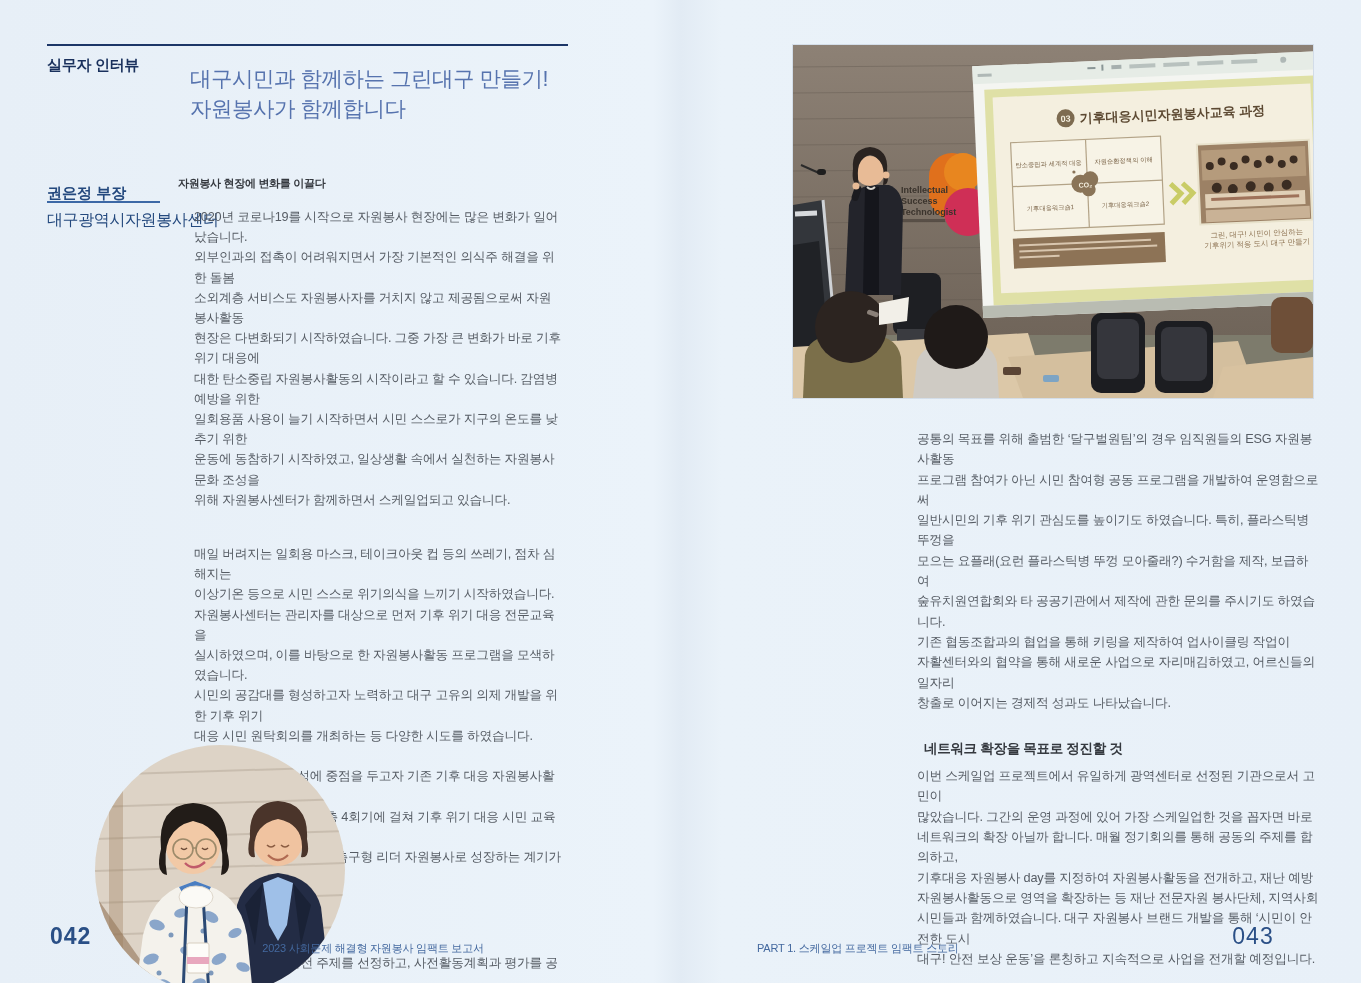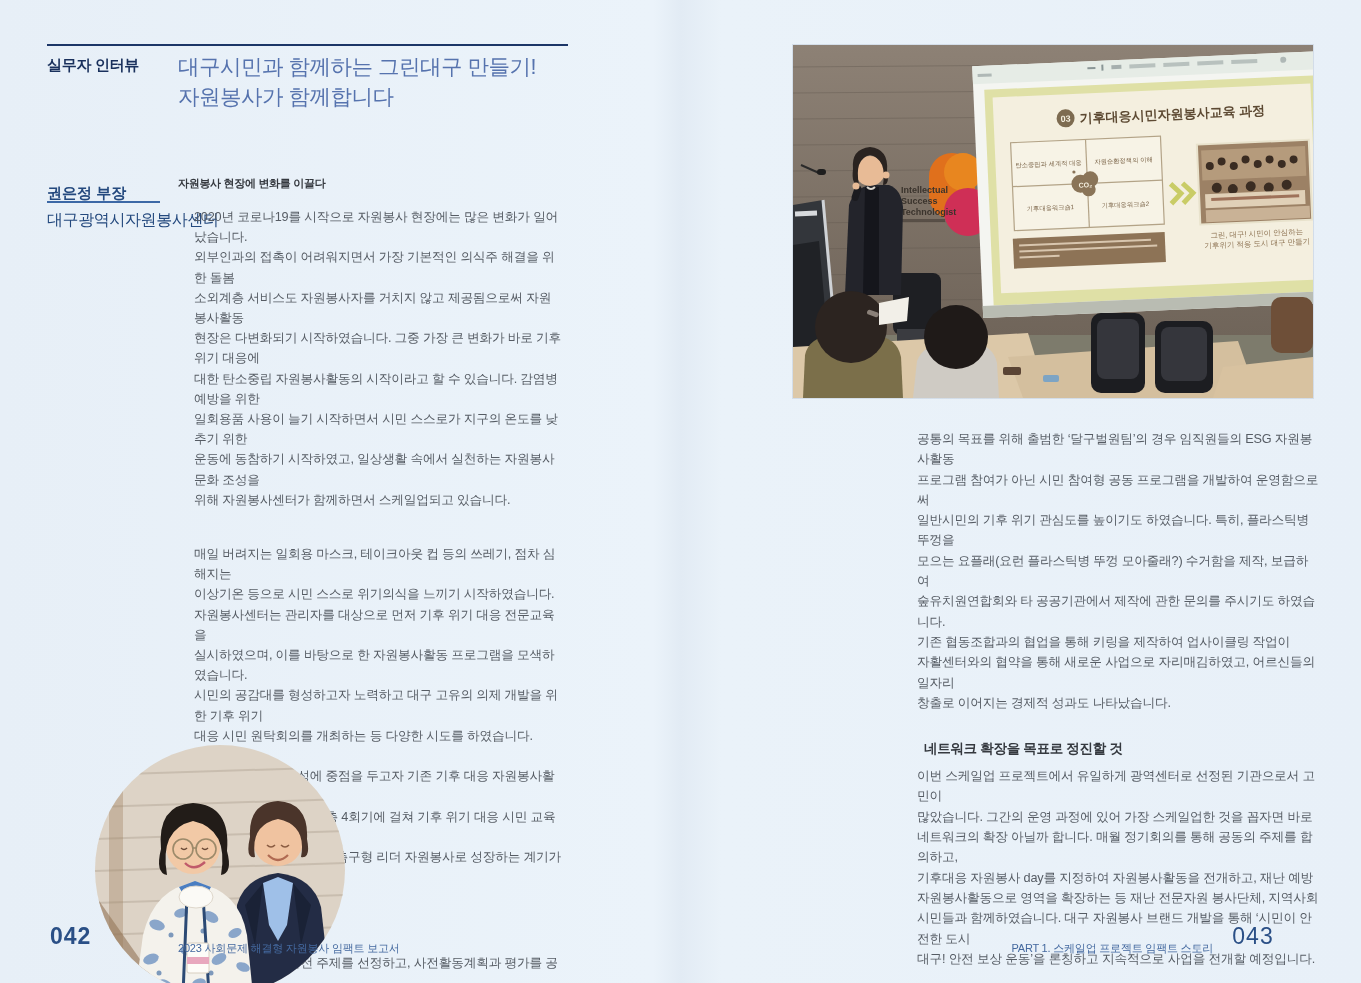--- a/index.html
+++ b/index.html
@@ -6,36 +6,36 @@
   body{
     width:1361px;height:983px;position:relative;overflow:hidden;
     background:linear-gradient(90deg,#e7eff7 0%,#ebf3fa 48%,#e2ebf4 50%,#eaf2f9 53%,#e8f0f8 100%);
     font-family:"Liberation Sans","DejaVu Sans",sans-serif;
     color:#565c64;
   }
   .abs{position:absolute;}
   
   .top-rule{left:47px;top:44px;width:521px;height:2px;background:#1c3667;}
   .kicker{left:47px;top:56px;font-size:15px;font-weight:700;color:#19305c;letter-spacing:-0.3px;}
-  .main-title{left:178px;top:53px;width:420px;margin:0;font-size:21.5px;line-height:29.5px;
+  .main-title{left:178px;top:53px;width:420px;margin:12px;font-size:21.5px;line-height:29.5px;
     font-weight:300;color:#5673ae;letter-spacing:-0.5px;white-space:pre-line;}
   .iv-name{left:47px;top:184px;font-size:15px;font-weight:700;color:#24497e;}
   .iv-divider{left:47px;top:201px;width:113px;height:2px;background:#3c68a6;}
   .iv-org{left:47px;top:210px;font-size:16px;color:#24497e;letter-spacing:-0.4px;}
   .article{left:178px;top:176px;width:400px;}
   .article section{margin:0 0 34px 0;}
   .article h3{margin:0 0 7px 0;font-size:11px;font-weight:700;color:#35393f;letter-spacing:-0.3px;}
   .article p{margin:16px;font-size:12.7px;line-height:20.2px;color:#565c64;white-space:pre-line;letter-spacing:-0.2px;}
   .portrait{left:95px;top:745px;width:250px;height:250px;border-radius:50%;overflow:hidden;}
   .page-num{font-size:23px;color:#2a4f86;letter-spacing:1px;}
   .pn-left{left:50px;top:923px;font-weight:bold;}
   .pn-right{left:1193px;top:923px;width:120px;text-align:center;}
   .footer-small{font-size:11px;color:#44699f;letter-spacing:-0.2px;}
-  .ft-left{left:178px;top:941px;width:390px;text-align:left;}
-  .ft-right{left:793px;top:941px;width:420px;text-align:right;}
+  .ft-left{left:178px;top:941px;width:390px;text-align:center;}
+  .ft-right{left:757px;top:941px;width:420px;text-align:left;}
   
   .room-photo{left:793px;top:45px;width:520px;height:353px;overflow:hidden;box-shadow:0 0 0 1px rgba(90,110,140,.15);}
   .right-col{left:917px;top:429px;width:402px;}
   .right-col p{margin:0 0 14px 0;font-size:12.7px;line-height:20.3px;color:#565c64;white-space:pre-line;letter-spacing:-0.2px;}
   .right-col section{margin-top:27px;}
   .right-col h3{margin:0 0 8px 0;font-size:13.5px;font-weight:700;color:#35393f;letter-spacing:-0.3px;padding-left:7px;}
   svg text{font-family:"Liberation Sans","DejaVu Sans",sans-serif;}
 </style>
 </head>
 <body>

